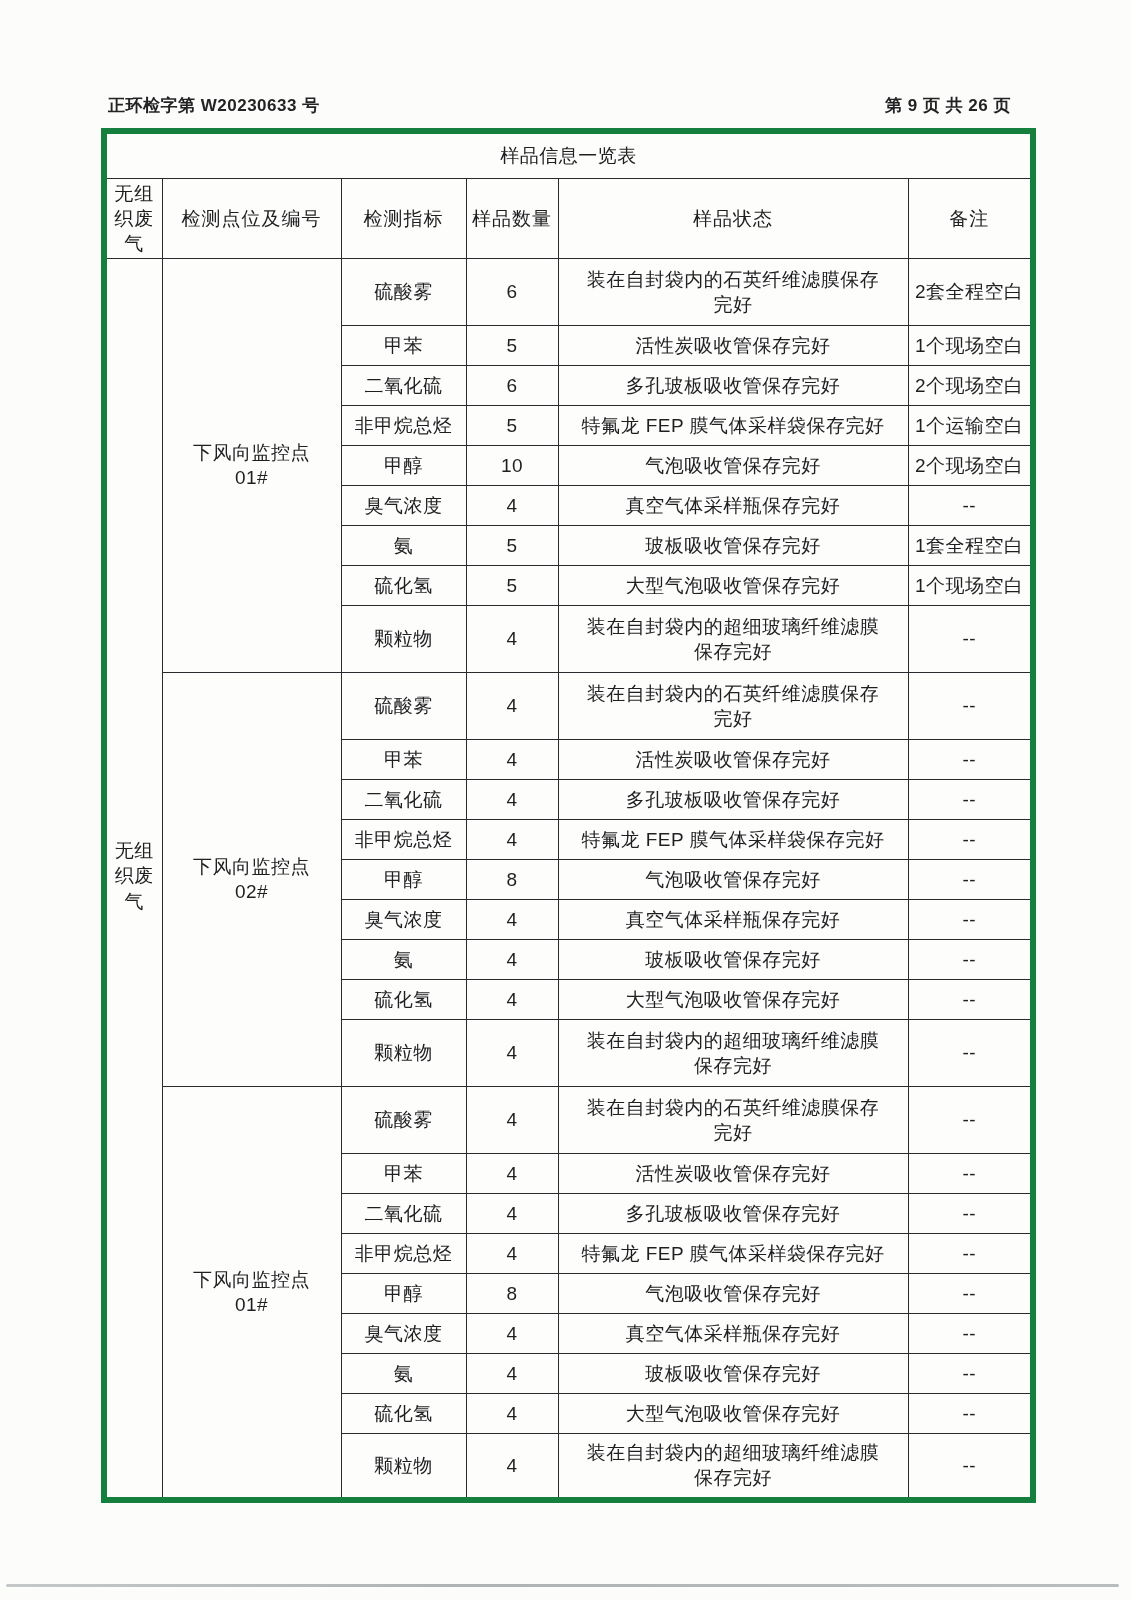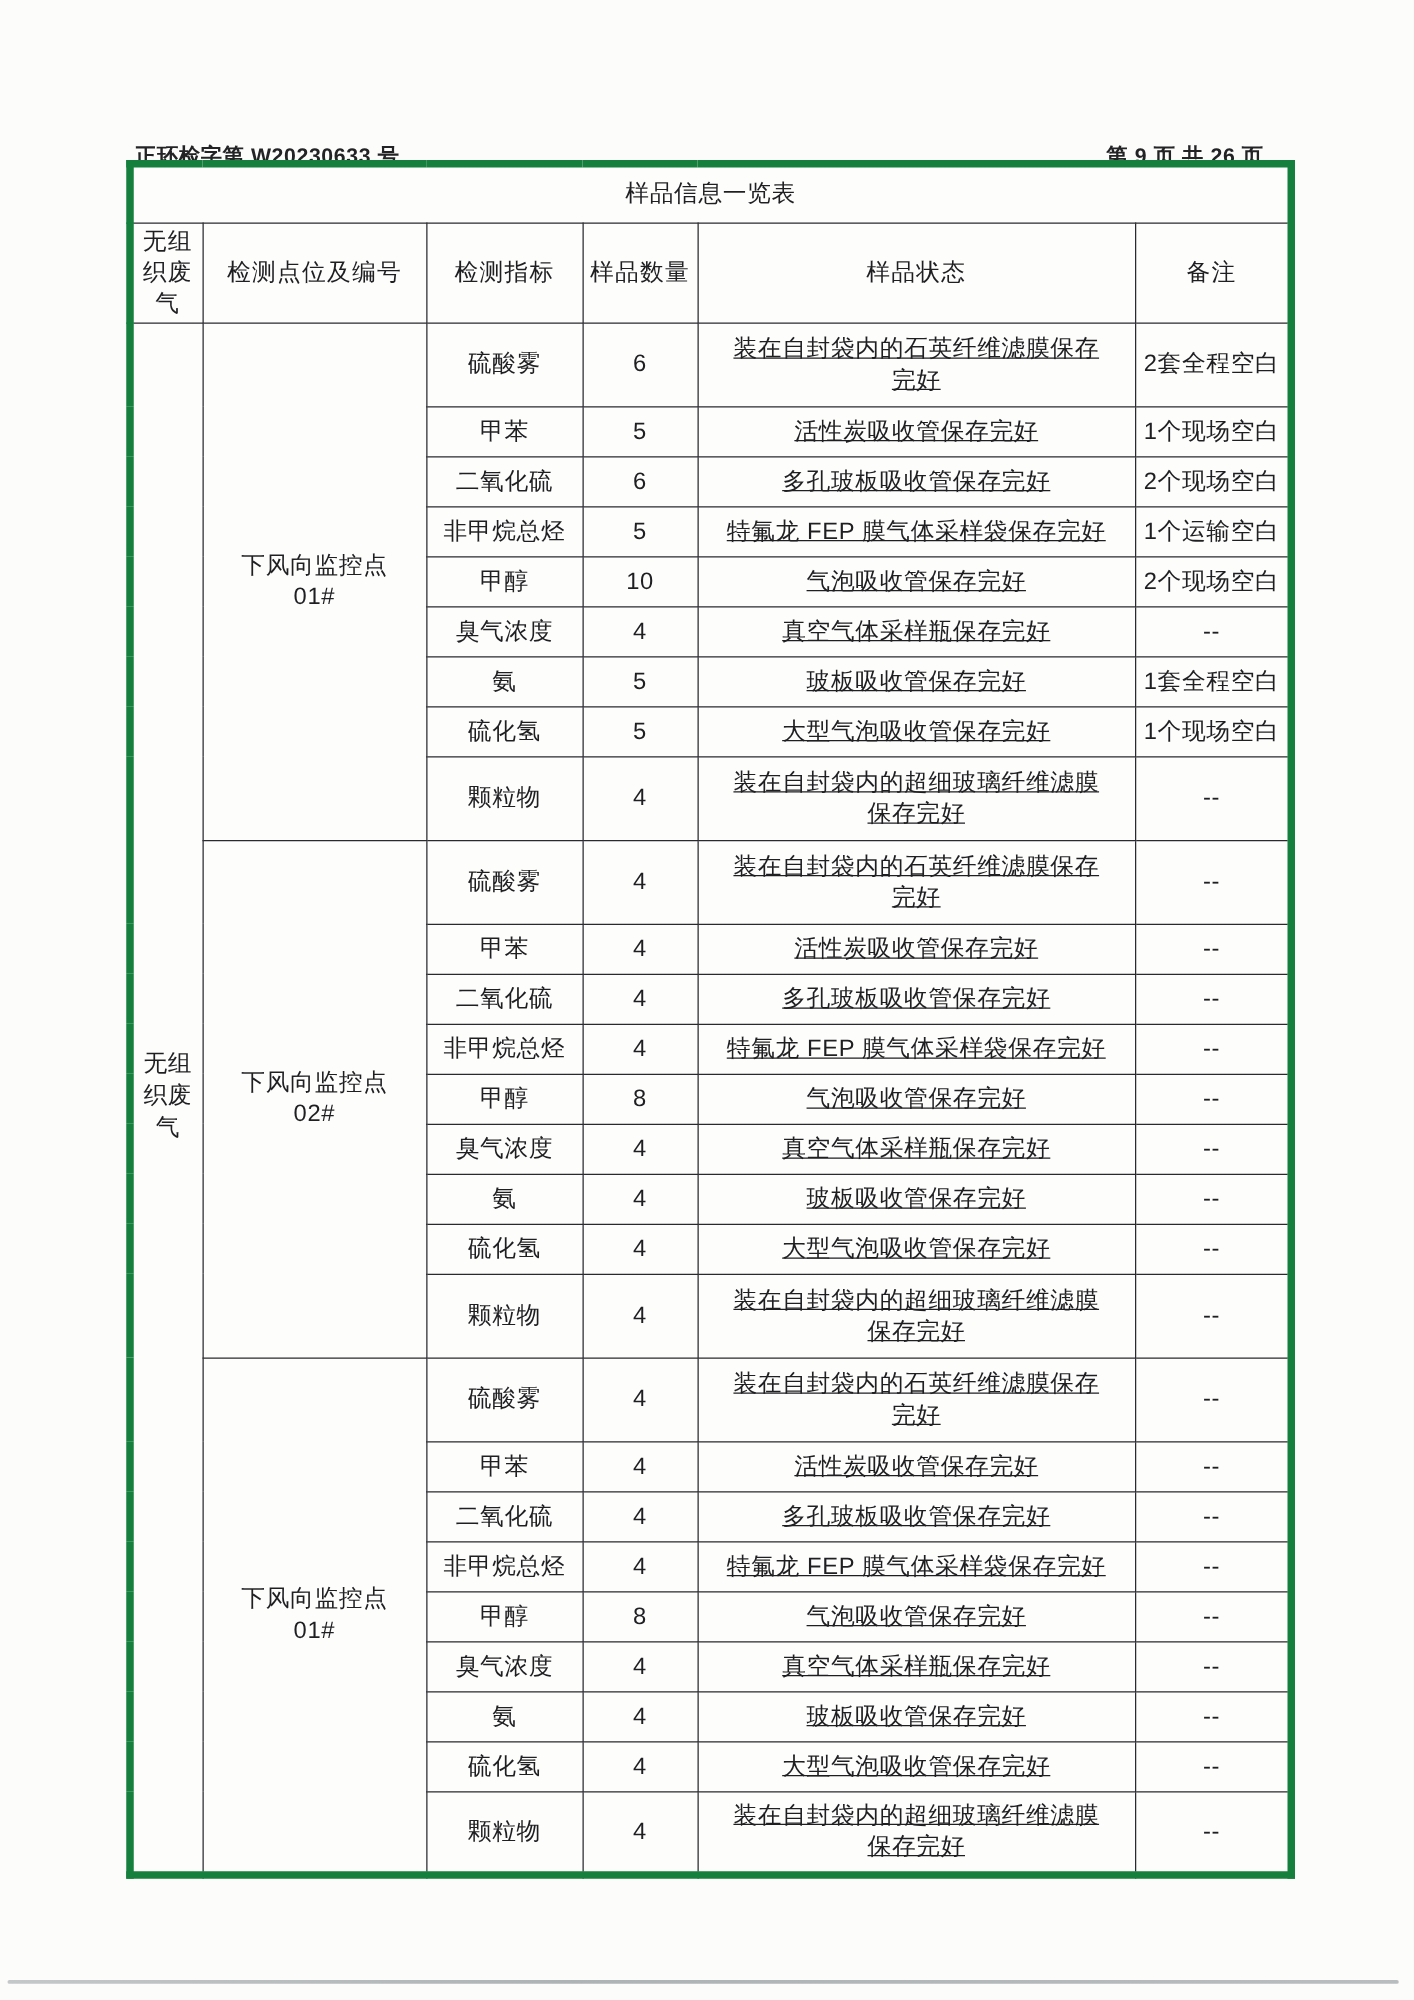--- a/index.html
+++ b/index.html
@@ -19,21 +19,20 @@
   .doc-header {
     position: absolute;
     top: 94px; left: 108px; right: 120px;
     display: flex;
     justify-content: space-between;
     align-items: baseline;
     font-size: 17px;
     font-weight: 600;
     letter-spacing: 0.5px;
     color: #232325;
-    margin-top: 19px;
   }
   table.sample-table {
     position: absolute;
     top: 128px; left: 101px;
     width: 929px;
     border-collapse: collapse;
     table-layout: fixed;
     background: #fdfdfc;
   }
   table.sample-table td, table.sample-table th {
@@ -61,21 +60,21 @@
     letter-spacing: 1px;
   }
   tr.short td { height: 40px; }
   tr.tall  td { height: 67px; }
   td.cat-cell {
     letter-spacing: 2px;
     line-height: 1.55;
     font-family: Liberation Mono, monospace;
   }
   td.point-cell { line-height: 1.5; }
-  td.status-cell { white-space: pre-line; text-decoration: underline; }
+  td.status-cell { white-space: pre-line; }
   td.qty-cell { letter-spacing: 0; }
   .page-edge-line {
     position: absolute;
     top: 1584px; left: 6px; right: 12px;
     height: 3px;
     background: linear-gradient(to right, #c4c8c9, #aeb3b5 40%, #b9bdbf);
     border-radius: 2px;
   }
 </style>
 </head>

